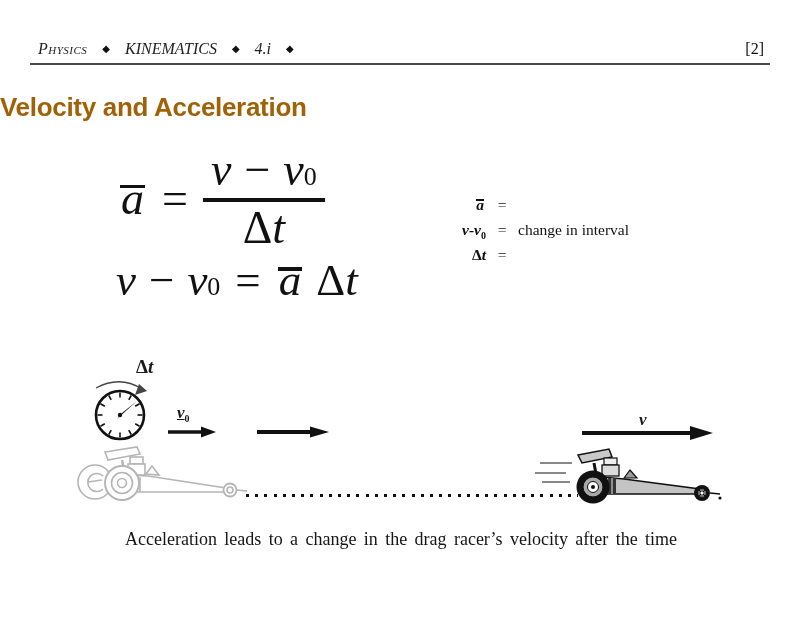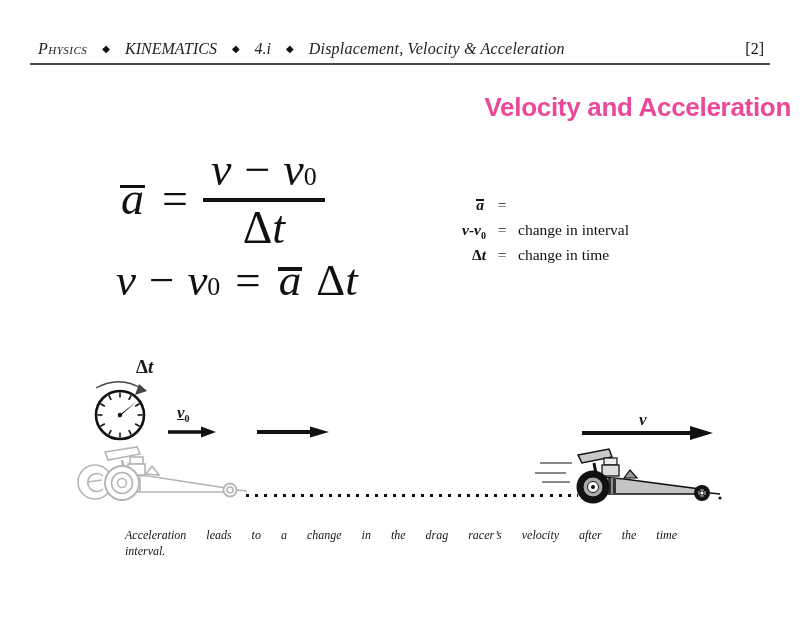--- a/index.html
+++ b/index.html
@@ -12,23 +12,23 @@
     position:absolute;left:38px;top:40px;right:36px;
     display:flex;align-items:baseline;font-size:16px;font-style:italic;color:#222;
   }
   .hdr-course{font-variant:small-caps;letter-spacing:.5px;}
   .hdr-sep{font-style:normal;font-size:10px;margin:0 15px;position:relative;top:-2px;color:#111;}
   .hdr-topic{letter-spacing:.2px;}
   .hdr-page{margin-left:auto;font-style:normal;font-size:16px;color:#111;}
   .hdr-rule{position:absolute;left:30px;top:63px;width:740px;height:2px;background:#4a4a4a;}
   
   .title{
-    position:absolute;left:0;right:9px;top:92px;text-align:right;
+    position:absolute;left:0;right:9px;top:92px;text-align:left;
     font-family:"Liberation Sans",sans-serif;font-weight:bold;font-size:26px;
-    letter-spacing:-.3px;color:#ec4899;
+    letter-spacing:-.3px;color:#a16207;
   }
   
   .it{font-style:italic;}
   .formula1{
     position:absolute;left:118px;top:146px;display:flex;align-items:center;
     font-size:46px;color:#111;line-height:1.05;
   }
   .obar-lg{position:relative;padding:0 3px;}
   .obar-lg::after{content:"";position:absolute;left:2px;right:2px;top:10px;height:3.5px;background:#111;}
   .feq{margin:0 15px;}
@@ -55,37 +55,36 @@
   
   .abs{position:absolute;}
   .dt-label{left:136px;top:356px;font-size:19px;font-weight:bold;}
   .v0-label{left:177px;top:403px;font-size:17px;font-weight:bold;text-decoration:underline;}
   .v-label{left:639px;top:410px;font-size:17px;font-weight:bold;}
   .dotted{
     left:246px;top:494px;width:332px;height:3px;
     background:repeating-linear-gradient(to right,#111 0 3px,transparent 3px 9.2px);
   }
   
-  .caption{position:absolute;left:125px;top:528px;width:552px;font-style:italic;font-size:12px;line-height:1.3;color:#151515;}
+  .caption{position:absolute;left:125px;top:528px;width:552px;font-size:18px;line-height:1.3;color:#151515;}
   .cap-l1{display:block;text-align:justify;text-align-last:justify;}
   .cap-l2{display:block;}
 </style>
 </head>
 <body>
 
 <div class="page">
 
   <div class="header">
     <span class="hdr-course">Physics</span>
     <span class="hdr-sep">◆</span>
     <span>KINEMATICS</span>
     <span class="hdr-sep">◆</span>
     <span>4.i</span>
     <span class="hdr-sep">◆</span>
-    <span class="hdr-topic">Displacement, Velocity &amp; Acceleration</span>
     <span class="hdr-page">[2]</span>
   </div>
   <div class="hdr-rule"></div>
 
   <div class="title">Velocity and Acceleration</div>
 
   <div class="formula1">
     <span class="obar-lg"><span class="it">a</span></span>
     <span class="feq">=</span>
     <span class="frac">
@@ -120,21 +119,20 @@
       <span class="leg-eq">=</span>
     </div>
     <div class="leg-row">
       <span class="leg-sym"><span class="bi">v-v</span><sub class="sub-sm">0</sub></span>
       <span class="leg-eq">=</span>
       <span class="leg-text">change in interval</span>
     </div>
     <div class="leg-row">
       <span class="leg-sym"><span class="bup">Δ</span><span class="bi">t</span></span>
       <span class="leg-eq">=</span>
-      <span class="leg-text">change in time</span>
     </div>
   </div>
 
   <svg class="abs" style="left:84px;top:354px;" width="86" height="96" viewBox="0 0 86 96">
     <path d="M 12 34 Q 36 21 58 35" fill="none" stroke="#444" stroke-width="1.3"></path>
     <polygon points="55,30 63,37 51,41" fill="#444"></polygon>
     <circle cx="36" cy="61" r="24" fill="#fff" stroke="#111" stroke-width="2.6"></circle>
     <g stroke="#111" stroke-width="1.6">
       <line x1="58.5" y1="61" x2="53.5" y2="61"></line>
         <line x1="55.5" y1="72.2" x2="51.2" y2="69.8"></line>
@@ -219,16 +217,15 @@
     <circle cx="174" cy="49" r="4.5" fill="#777" stroke="#111"></circle>
     <line x1="170.5" y1="45.5" x2="177.5" y2="52.5" stroke="#111" stroke-width="1"></line>
     <line x1="177.5" y1="45.5" x2="170.5" y2="52.5" stroke="#111" stroke-width="1"></line>
     <circle cx="174" cy="49" r="1.2" fill="#fff"></circle>
     <line x1="182" y1="49" x2="192" y2="50" stroke="#111" stroke-width="1.5"></line>
     <circle cx="192" cy="54" r="1.6" fill="#111"></circle>
   </svg>
 
   <div class="caption">
     <span class="cap-l1">Acceleration leads to a change in the drag racer’s velocity after the time</span>
-    <span class="cap-l2">interval.</span>
   </div>
 
 </div>
 
 </body></html>

